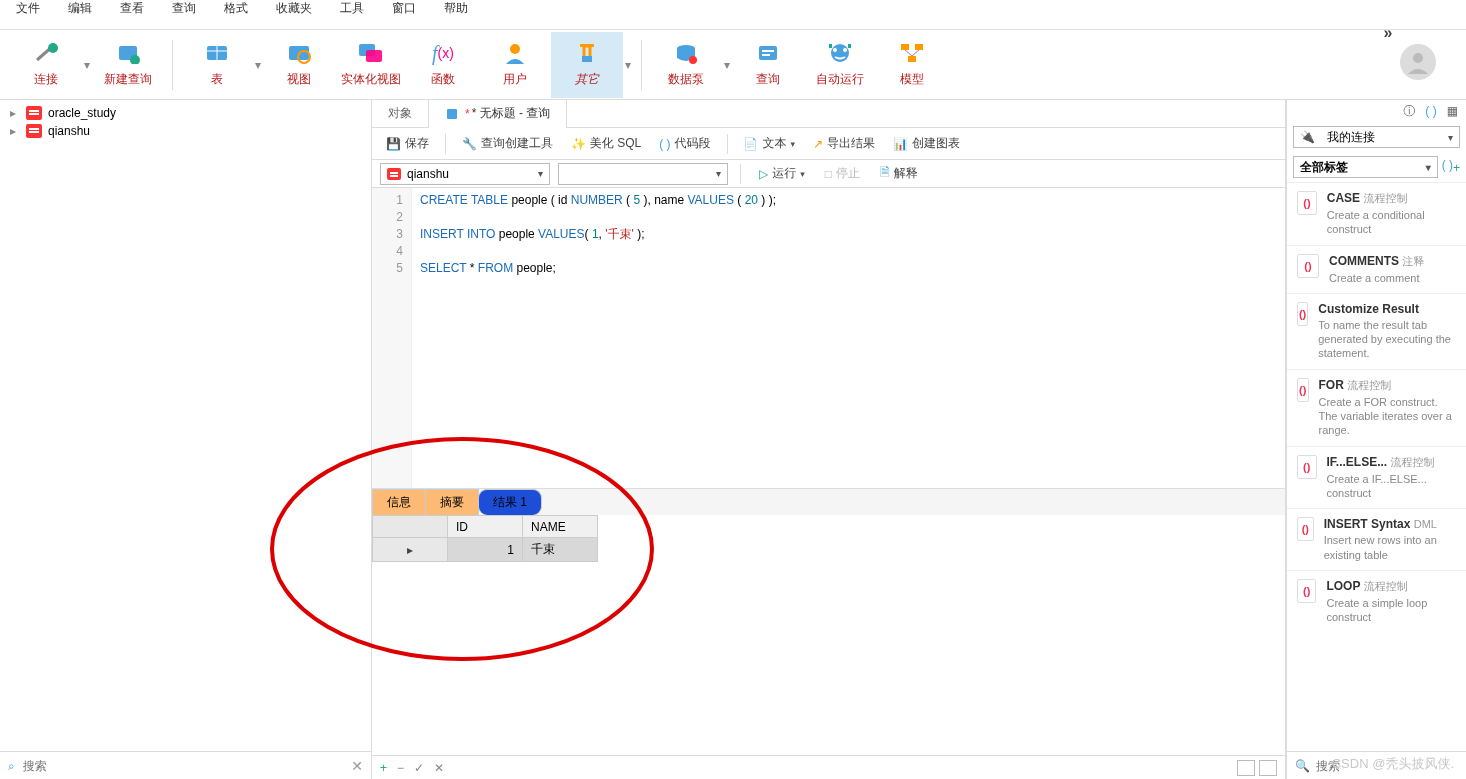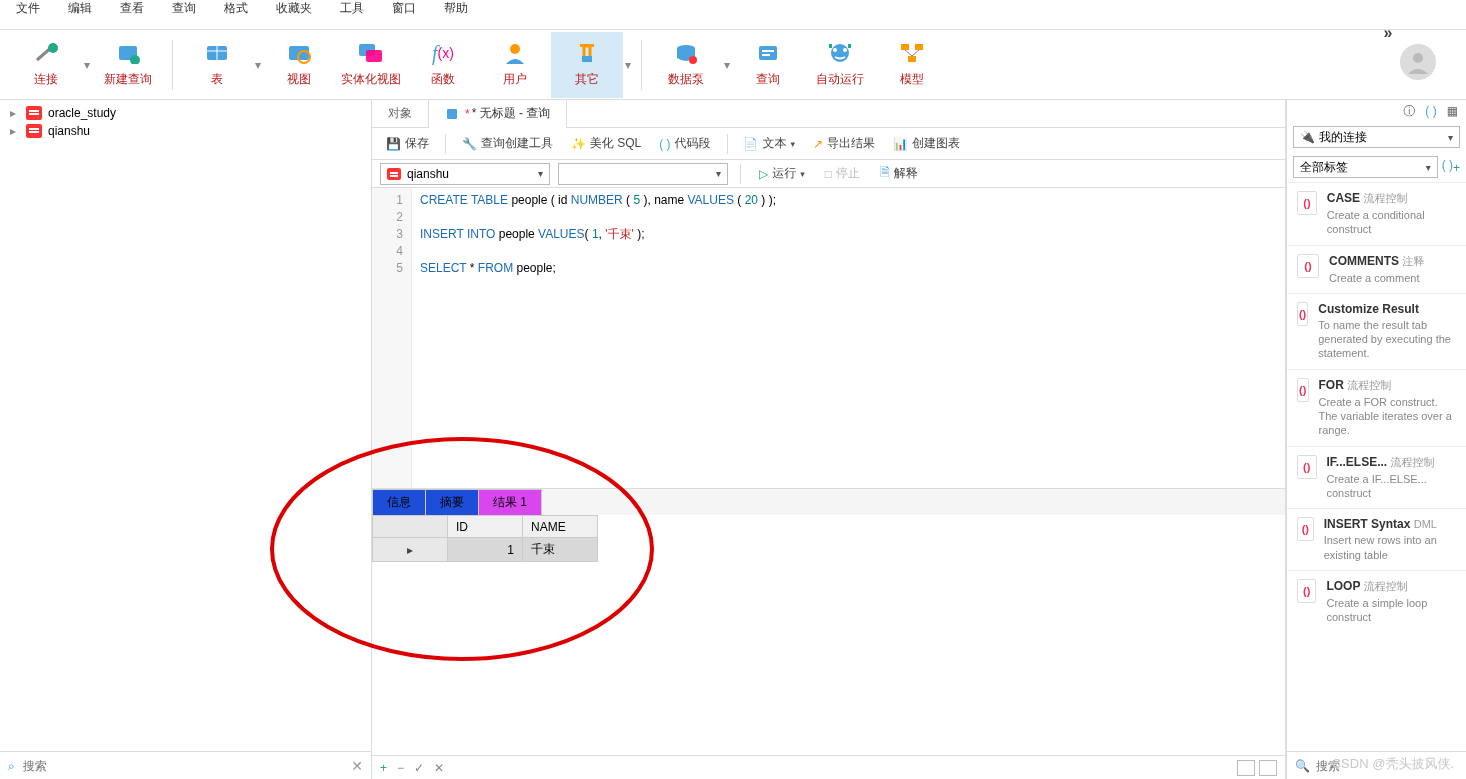--- a/index.html
+++ b/index.html
@@ -2,21 +2,21 @@
 <html><head>
 <meta charset="utf-8">
 <style>
 * { box-sizing: border-box; margin: 0; padding: 0; font-family: "Microsoft YaHei", "Segoe UI", sans-serif; font-size: 12px; }
 body { background: #fff; overflow: hidden; }
 .app { width: 1466px; height: 779px; display: flex; flex-direction: column; }
 .menubar { height: 30px; display: flex; gap: 28px; padding-left: 16px; color: #333; border-bottom: 1px solid #e0e0e0; align-items: flex-start; }
 .menubar span { cursor: pointer; }
 .toolbar { height: 70px; display: flex; align-items: center; border-bottom: 1px solid #dcdcdc; padding-left: 10px; position: relative; }
 .tbtn { display: flex; flex-direction: column; align-items: center; justify-content: center; width: 72px; height: 66px; cursor: pointer; gap: 6px; }
-.tbtn.sel { background: #d5e9f6; }
+.tbtn.sel { background: #d5e9f6; font-style: italic; }
 .tbtn .ic { width: 26px; height: 24px; display: flex; align-items: center; justify-content: center; }
 .tbtn .lbl { color: #b91c1c; font-size: 12px; }
 .dd { width: 10px; height: 64px; display: flex; align-items: center; justify-content: center; color: #888; cursor: pointer; }
 .sep { width: 1px; height: 50px; background: #dcdcdc; margin: 0 8px; }
 .avatar { position: absolute; right: 30px; top: 14px; width: 36px; height: 36px; border-radius: 50%; background: #dcdcdc; display:flex; align-items:center; justify-content:center; }
 .arrow2 { position: absolute; right: 60px; top: -6px; width: 36px; height: 20px; color: #444; font-size: 16px; font-weight: bold; text-align: center;}
 .body { flex: 1; display: flex; min-height: 0; }
 .sidebar { width: 372px; border-right: 1px solid #dcdcdc; display: flex; flex-direction: column; }
 .tree { flex: 1; padding-top: 4px; }
 .trow { display: flex; align-items: center; gap: 6px; padding: 2px 10px; cursor: pointer; }
@@ -40,39 +40,39 @@
 .combo .ar { margin-left: auto; color: #555; font-size: 10px; }
 .code { flex: 0 0 300px; display: flex; font-family: Consolas, monospace; font-size: 13px; overflow: hidden; position: relative; }
 .gutter { width: 40px; background: #f7f7f7; text-align: right; padding: 4px 8px 0 0; color: #999; border-right: 1px solid #eee; }
 .gutter div { height: 17px; line-height: 17px; }
 .src { padding: 4px 8px; white-space: pre; line-height: 17px; }
 .kw { color: #1a6bb8; }
 .str { color: #c02020; }
 .num { color: #008080; }
 .results { flex: 1; border-top: 1px solid #dcdcdc; display: flex; flex-direction: column; min-height: 0; position: relative; }
 .rtabs { display: flex; height: 26px; background: #f5f5f5; }
-.rtab { padding: 4px 14px; border: 1px solid #ccc; border-bottom: none; margin-right: -1px; cursor: pointer; background: #1d4ed8; }
-.rtab.active { background: #d946ef; }
+.rtab { padding: 4px 14px; border: 1px solid #ccc; border-bottom: none; margin-right: -1px; cursor: pointer; background: #fdba74; }
+.rtab.active { background: #1d4ed8; border-radius: 9px; }
 .grid { background: #fff; }
 .grid table { border-collapse: collapse; }
 .grid th, .grid td { border: 1px solid #ccc; padding: 3px 8px; text-align: left; font-size: 12px; height: 22px; }
 .grid th { background: #f0f0f0; font-weight: normal; min-width: 75px; }
 .grid .rowhead { width: 14px; background: #e8e8e8; text-align: center; color: #444; }
 .grid td.idc { text-align: right; background: #d8d8d8; }
 .grid td.selc { background: #d8d8d8; }
 .rfoot { height: 24px; border-top: 1px solid #dcdcdc; display: flex; align-items: center; padding: 0 8px; gap: 10px; color: #888; position: relative; }
 .rfoot .ricons { margin-left: auto; display: flex; gap: 4px; }
 .rfoot .ricons span { width: 18px; height: 16px; border: 1px solid #bbb; display: inline-block; }
 .rightp { width: 180px; display: flex; flex-direction: column; border-left: 1px solid #dcdcdc; }
 .rtop { height: 22px; display: flex; justify-content: flex-end; gap: 10px; padding: 0 8px; align-items: center; color: #666; }
 .rtop span { cursor: pointer; }
 .rcombo { margin: 4px 6px; height: 22px; border: 1px solid #bbb; display: flex; align-items: center; padding: 0 6px; }
 .rcombo .ar { margin-left: auto; font-size: 10px; color: #555; }
 .rcombo2row { display: flex; align-items: center; gap: 4px; padding: 0 6px; }
-.rcombo2row .rcombo { flex: 1; margin: 4px 0; }
+.rcombo2row .rcombo { flex: 1; margin: 4px 0; font-weight: bold; }
 .snips { flex: 1; overflow: auto; }
 .snip { padding: 8px 10px; display: flex; gap: 10px; border-top: 1px solid #eee; cursor: pointer; }
 .snip .sic { width: 22px; height: 24px; border: 1px solid #ddd; border-radius: 2px; display:flex;align-items:center;justify-content:center;color:#e35;font-weight:bold;font-size:11px; }
 .snip .stxt .st { color: #333; font-size: 12px; }
 .snip .stxt .st b { font-weight: bold; }
 .snip .stxt .st .tag { color: #999; font-size: 11px; }
 .snip .stxt .sd { color: #888; font-size: 11px; margin-top: 2px; line-height: 1.3; }
 .rsearch { height: 28px; border-top: 1px solid #dcdcdc; display: flex; align-items: center; padding: 0 8px; gap: 6px; color: #888; }
 .rsearch input { border: none; outline: none; flex: 1; }
 .watermark { position: absolute; right: 12px; bottom: 6px; color: #c8c8c8; font-size: 13px; pointer-events: none; }
@@ -374,21 +374,21 @@
       </div>
 
       <div class="rightp">
         <div class="rtop">
           <span>ⓘ</span>
           <span style="color:#4aa3e0">( )</span>
           <span>▦</span>
         </div>
         <div class="rcombo">
             <span>🔌</span>
-            <span style="margin-left:4px">我的连接</span>
+            <span style="margin-left:12px">我的连接</span>
             <span class="ar">▾</span>
           </div>
         <div class="rcombo2row">
           <div class="rcombo">
               <span>全部标签</span>
               <span class="ar">▾</span>
             </div>
           <span style="color:#4aa3e0">( )<sub style="color:#2a8">+</sub></span>
         </div>
         <div class="snips">

